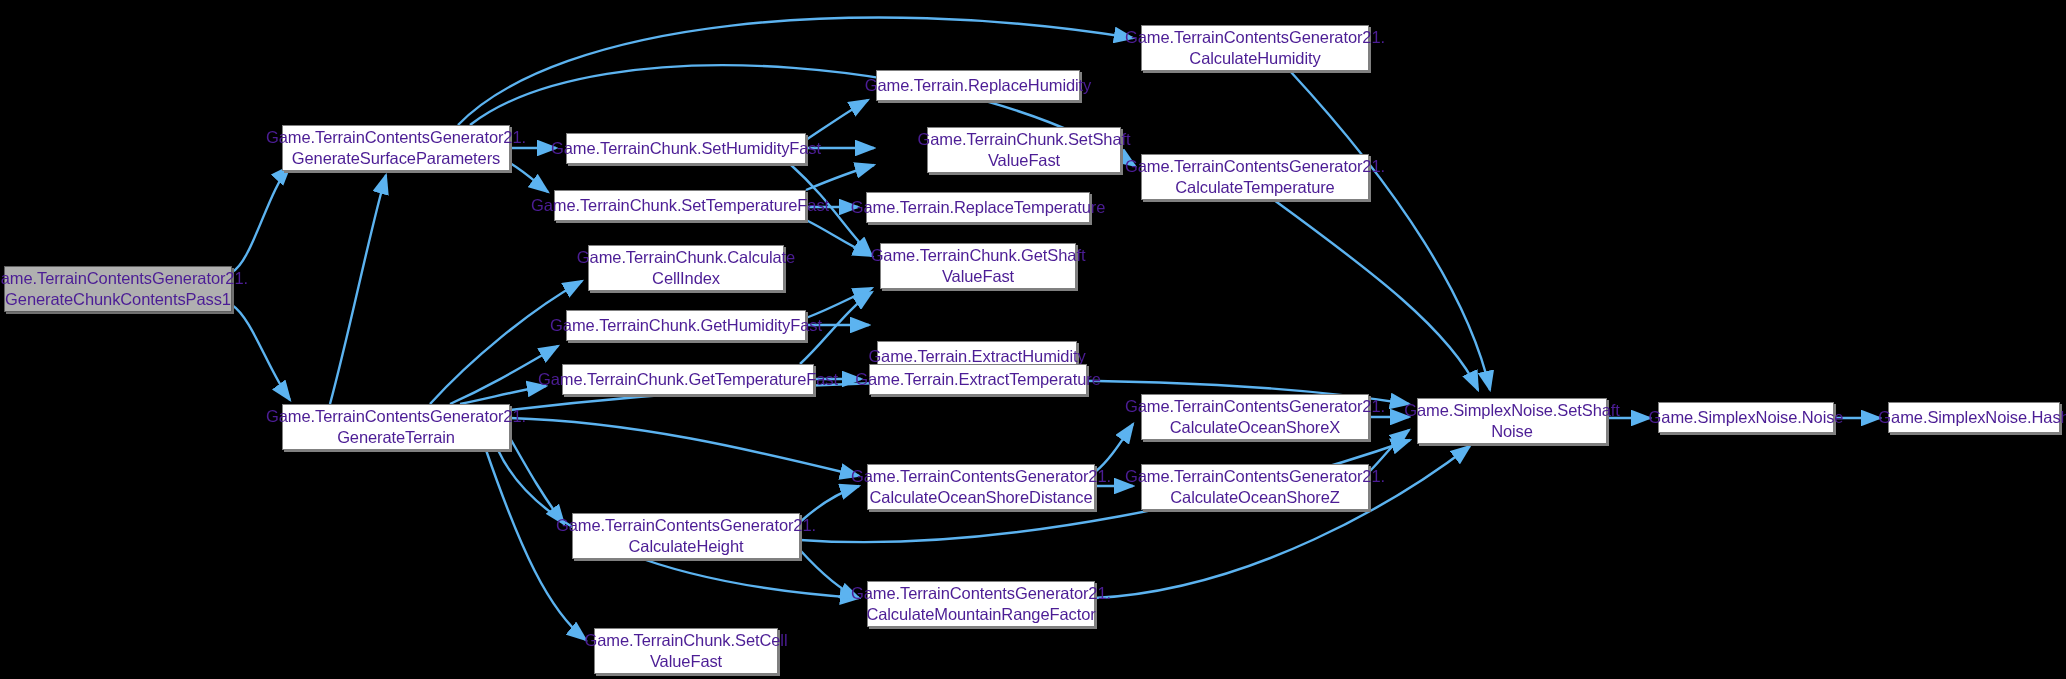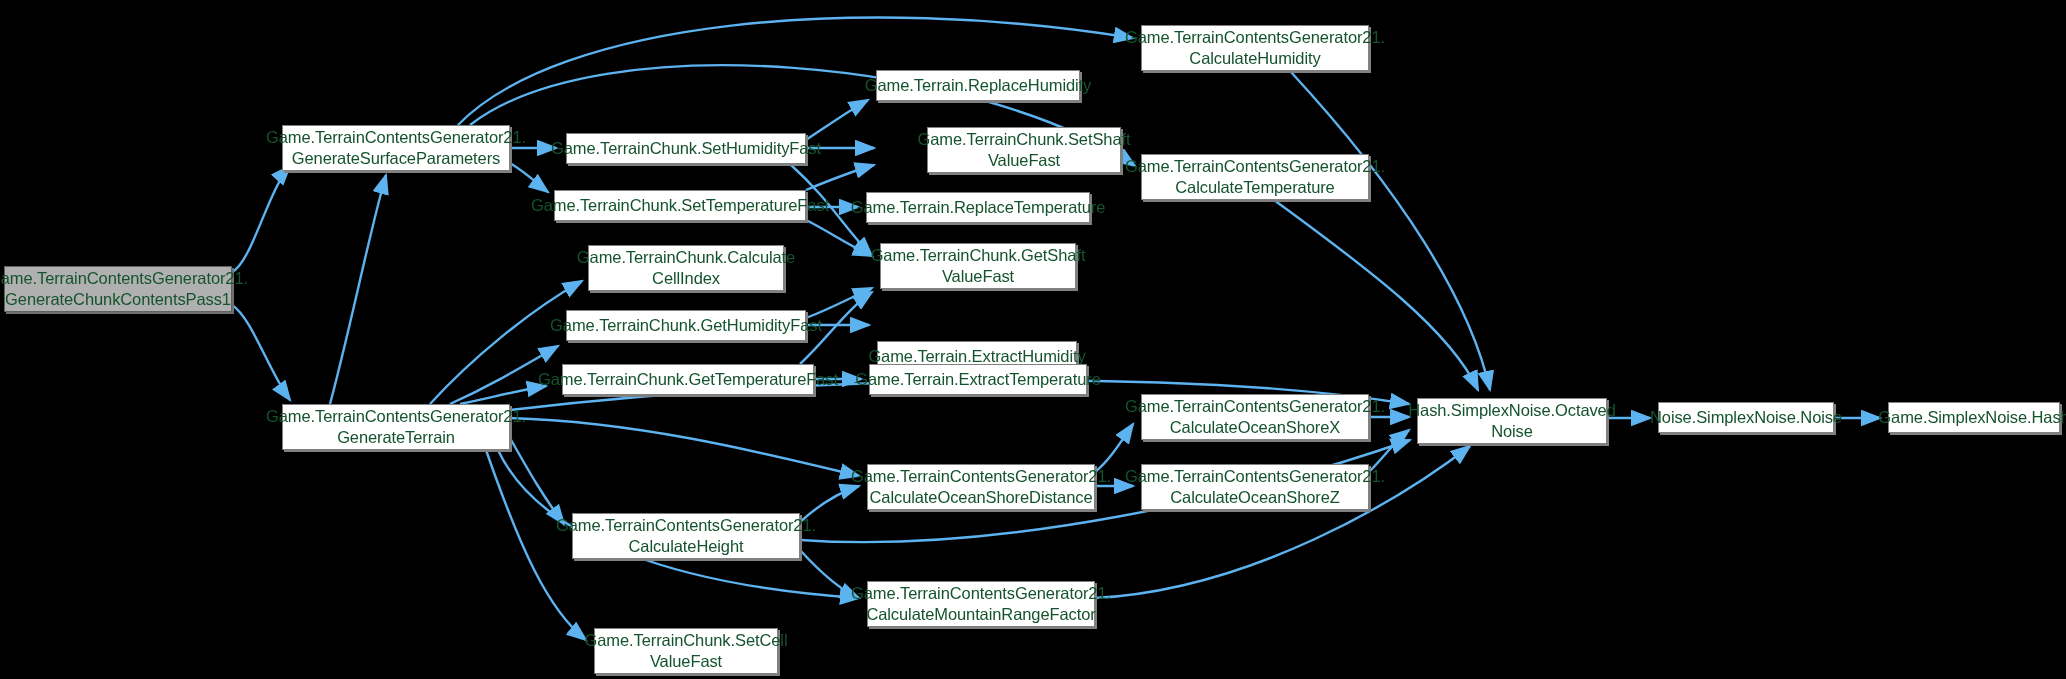--- a/index.html
+++ b/index.html
@@ -18,21 +18,21 @@
   .node{
     position:absolute;
     box-sizing:border-box;
     background:#ffffff;
     border:1px solid #808080;
     box-shadow:2px 2px 0 0 #808080;
     display:flex;
     align-items:center;
     justify-content:center;
     text-align:center;
-    color:#14532d;
+    color:#4c1d95;
     font-size:16.5px;
     line-height:1.28;
     letter-spacing:-0.1px;
     white-space:pre-line;
     padding:7px 4px;
   }
   .node.root{
     background:#b0b0b0;
     border:1px solid #606060;
     box-shadow:2px 2px 0 0 #707070;
@@ -118,18 +118,18 @@
       <div class="node" style="left: 877px; top: 310px; width: 200px; height: 31px; margin-top: 31px;">Game.Terrain.ExtractHumidity</div>
       <div class="node" style="left: 869px; top: 364px; width: 218px; height: 31px;">Game.Terrain.ExtractTemperature</div>
       <div class="node" style="left: 1141px; top: 25px; width: 228px; height: 46px;">Game.TerrainContentsGenerator21.
 CalculateHumidity</div>
       <div class="node" style="left: 1141px; top: 154px; width: 228px; height: 46px;">Game.TerrainContentsGenerator21.
 CalculateTemperature</div>
       <div class="node" style="left: 1141px; top: 394px; width: 228px; height: 46px;">Game.TerrainContentsGenerator21.
 CalculateOceanShoreX</div>
       <div class="node" style="left: 1141px; top: 464px; width: 228px; height: 46px;">Game.TerrainContentsGenerator21.
 CalculateOceanShoreZ</div>
-      <div class="node" style="left: 1417px; top: 398px; width: 190px; height: 46px;">Hash.SimplexNoise.Octaved
+      <div class="node" style="left: 1417px; top: 398px; width: 190px; height: 46px;">Game.SimplexNoise.SetShaft
 Noise</div>
-      <div class="node" style="left: 1658px; top: 402px; width: 176px; height: 31px;">Noise.SimplexNoise.Noise</div>
+      <div class="node" style="left: 1658px; top: 402px; width: 176px; height: 31px;">Game.SimplexNoise.Noise</div>
       <div class="node" style="left: 1888px; top: 402px; width: 172px; height: 31px;">Game.SimplexNoise.Hash</div>
     </div>
 </div>
 
 </body></html>

